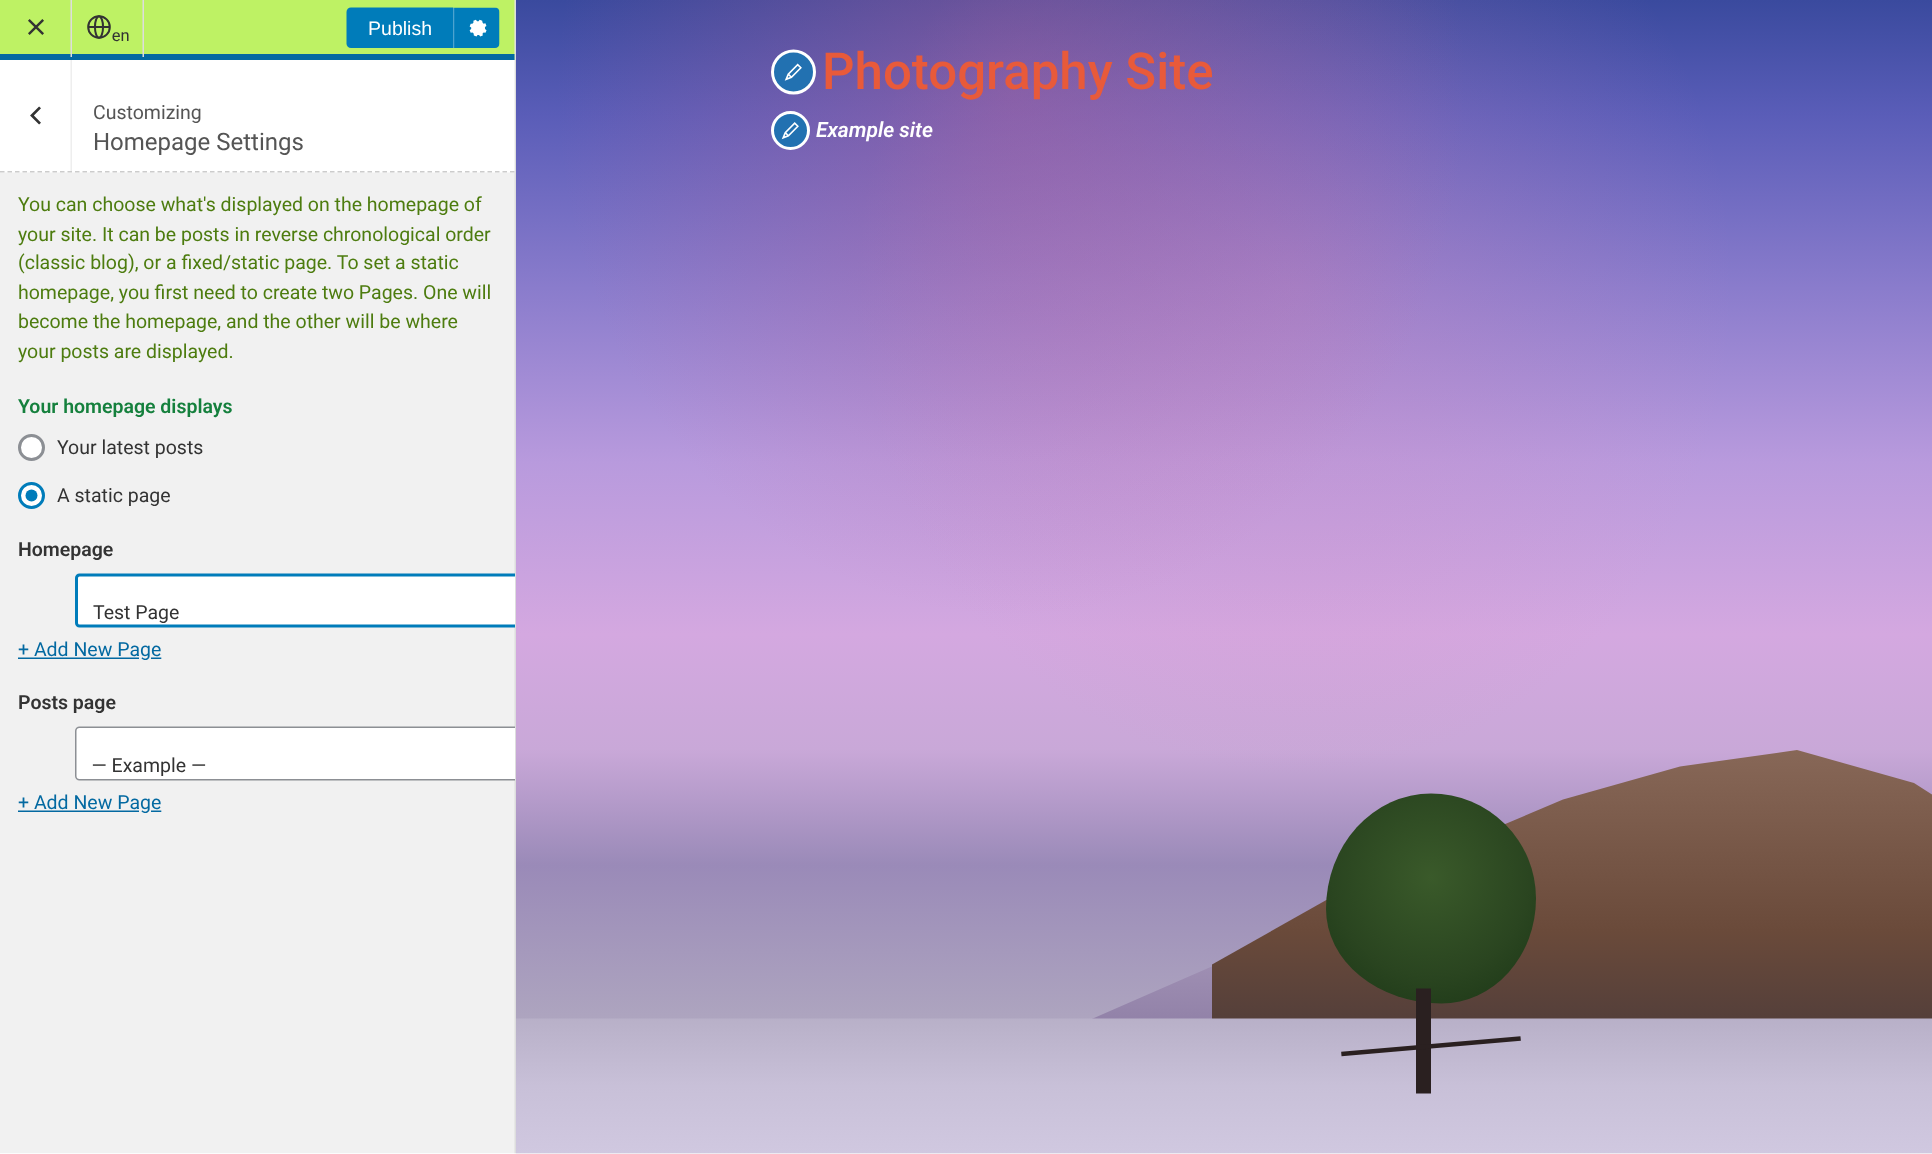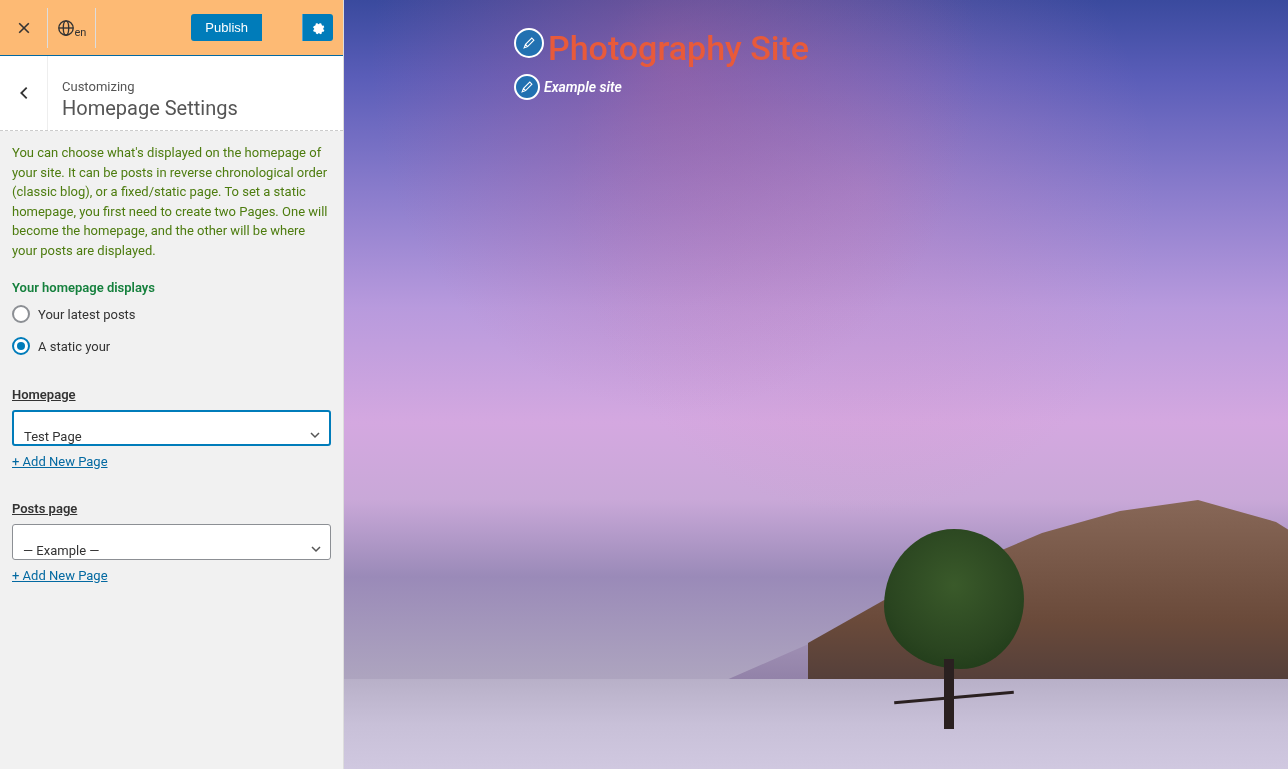--- a/index.html
+++ b/index.html
@@ -1,59 +1,59 @@
 <!DOCTYPE html>
 <html><head>
 <meta charset="utf-8">
 <style>
 * { box-sizing: border-box; margin: 0; padding: 0; }
 body { font-family: -apple-system, BlinkMacSystemFont, "Segoe UI", Roboto, sans-serif; font-size: 13px; color: #333; overflow: hidden; }
 .app { display: flex; width: 1288px; height: 769px; }
 .sidebar { width: 344px; background: #f1f1f1; display: flex; flex-direction: column; border-right: 1px solid #ddd; }
-.topbar { display: flex; height: 56px; background: #fdba74; border-bottom: 1px solid #0369a1; align-items: center; }
+.topbar { display: flex; height: 40px; background: #bef264; border-bottom: 4px solid #0369a1; align-items: center; }
 .topbar .close { width: 48px; height: 40px; display: flex; align-items: center; justify-content: center; cursor: pointer; border-right: 1px solid #ddd; font-size: 18px; }
 .topbar .lang { width: 48px; height: 40px; display: flex; align-items: center; justify-content: center; cursor: pointer; border-right: 1px solid #ddd; gap: 0px; }
 .topbar .lang svg { width: 18px; height: 18px; }
 .topbar .lang span { font-size: 11px; position: relative; top: 5px; }
 .topbar .spacer { flex: 1; }
-.publish-wrap { display: flex; margin-right: 10px; gap: 40px; }
+.publish-wrap { display: flex; margin-right: 10px; }
 .publish-btn { background: #007cba; color: #fff; border: none; padding: 6px 14px; font-size: 13px; cursor: pointer; border-radius: 3px 0 0 3px; }
 .publish-gear { background: #007cba; color: #fff; border: none; padding: 6px 8px; cursor: pointer; border-radius: 0 3px 3px 0; border-left: 1px solid rgba(255,255,255,0.3); display: flex; align-items: center; justify-content: center; }
 .publish-gear svg { width: 14px; height: 14px; fill: #fff; }
 .header { display: flex; align-items: flex-end; background: #fff; border-bottom: 1px dashed #ccc; min-height: 74px; }
 .back-btn { width: 48px; height: 74px; display: flex; align-items: center; justify-content: center; cursor: pointer; border-right: 1px solid #eee; }
 .back-btn svg { width: 18px; height: 18px; }
 .header-text { padding: 10px 14px; }
 .header-text .small { font-size: 13px; color: #555; }
-.header-text .title { font-size: 20px; color: #555; font-weight: 400; margin-top: 2px; }
+.header-text .title { font-size: 16px; color: #555; font-weight: 400; margin-top: 2px; }
 .panel { padding: 12px; overflow-y: auto; flex: 1; }
 .desc { color: #4d7c0f; line-height: 1.5; margin-bottom: 20px; }
 .section-label { font-weight: 600; color: #15803d; margin-bottom: 10px; }
 .radio-row { display: flex; align-items: center; gap: 8px; margin-bottom: 14px; cursor: pointer; }
 .radio { width: 18px; height: 18px; border: 2px solid #8c8f94; border-radius: 50%; display: flex; align-items: center; justify-content: center; background: #fff; }
 .radio.checked { border-color: #007cba; }
 .radio.checked::after { content: ""; width: 8px; height: 8px; background: #007cba; border-radius: 50%; }
-.field-label { font-weight: 600; margin: 32px 0 8px; text-decoration: underline; }
-.select { width: 100%; height: 36px; border: 1px solid #8c8f94; border-radius: 3px; padding: 16px 30px 0 10px; background: #fff; position: relative; display: flex; align-items: center; cursor: pointer; }
+.field-label { font-weight: 600; margin: 20px 0 8px; }
+.select { width: 100%; height: 36px; border: 1px solid #8c8f94; border-radius: 3px; padding: 16px 30px 0 10px; background: #fff; position: relative; display: flex; align-items: center; cursor: pointer; margin-left: 38px; }
 .select.active { border: 2px solid #007cba; }
 .select .chev { position: absolute; right: 8px; }
 .add-link { color: #0369a1; text-decoration: underline; cursor: pointer; margin-top: 8px; display: inline-block; font-size: 13px; text-align: right; }
 .preview { flex: 1; position: relative; overflow: hidden; background: linear-gradient(to bottom, #3a4a9e 0%, #5a5db8 10%, #8a7ccc 25%, #b89add 40%, #d4a8e0 55%, #c9a8d8 65%, #9a8ab8 75%, #b0a8c0 90%, #c8c0d0 100%); }
 .sky-overlay { position: absolute; inset: 0; background: radial-gradient(ellipse at 35% 8%, rgba(200,100,150,0.4) 0%, transparent 35%), radial-gradient(ellipse at 55% 25%, rgba(220,140,190,0.3) 0%, transparent 40%); }
 .mountains { position: absolute; bottom: 0; left: 0; right: 0; height: 260px; }
 .mountain1 { position: absolute; bottom: 60px; right: -40px; width: 520px; height: 220px; background: linear-gradient(to bottom, #8a6a5a 0%, #6a4a3a 60%, #4a3a3a 100%); clip-path: polygon(0 70%, 15% 50%, 30% 35%, 45% 20%, 60% 10%, 75% 5%, 90% 15%, 100% 30%, 100% 100%, 0 100%); }
 .mountain2 { position: absolute; bottom: 60px; left: 380px; width: 320px; height: 140px; background: linear-gradient(to bottom, #b8a8c8 0%, #8878a0 100%); clip-path: polygon(0 80%, 20% 60%, 40% 40%, 60% 50%, 80% 45%, 100% 70%, 100% 100%, 0 100%); }
 .water { position: absolute; bottom: 0; left: 0; right: 0; height: 90px; background: linear-gradient(to bottom, #b8b0c8 0%, #c8c0d8 50%, #d0c8e0 100%); }
 .tree { position: absolute; bottom: 40px; left: 510px; width: 200px; height: 200px; }
 .tree-crown { position: absolute; top: 0; left: 30px; width: 140px; height: 140px; background: radial-gradient(circle at 50% 40%, #3a5a2a 0%, #2a4520 60%, #1a3515 100%); border-radius: 50% 50% 45% 55% / 55% 50% 50% 45%; }
 .tree-trunk { position: absolute; bottom: 0; left: 90px; width: 10px; height: 70px; background: #2a2020; }
 .tree-branch { position: absolute; bottom: 30px; left: 40px; width: 120px; height: 3px; background: #2a2020; transform: rotate(-5deg); }
 .preview-header { position: absolute; top: 28px; left: 0; right: 0; display: flex; align-items: flex-start; padding: 0 20px; }
 .title-area { margin-left: 150px; }
-.title-row { display: flex; gap: 4px; }
+.title-row { display: flex; align-items: center; gap: 4px; }
 .site-title { color: #e85a3a; font-size: 34px; font-weight: 500; }
 .tagline-row { display: flex; align-items: center; gap: 4px; margin-top: 6px; font-style: italic; }
 .site-tagline { color: #fff; font-size: 14px; font-weight: 600; }
 .edit-circle { width: 30px; height: 30px; border: 2px solid #fff; border-radius: 50%; background: #2271b1; display: flex; align-items: center; justify-content: center; cursor: pointer; flex-shrink: 0; }
 .edit-circle.small { width: 26px; height: 26px; }
 .edit-circle svg { width: 14px; height: 14px; fill: #fff; }
 .home-area { margin-left: auto; display: flex; align-items: center; gap: 10px; }
 .home-btn { background: #2256e0; color: #fff; padding: 14px 18px; font-size: 16px; border-radius: 4px; cursor: pointer; }
 </style>
 </head>
@@ -103,21 +103,21 @@
 
       <div class="section-label">Your homepage displays</div>
 
       <div class="radio-row">
         <div class="radio"></div>
         <span>Your latest posts</span>
       </div>
 
       <div class="radio-row">
         <div class="radio checked"></div>
-        <span>A static your</span>
+        <span>A static page</span>
       </div>
 
       <div class="field-label">Homepage</div>
       <div class="select active">
         <span>Test Page</span>
         <span class="chev"><svg width="12" height="12" viewBox="0 0 12 12">
               <path d="M2 4 L6 8 L10 4" stroke="#555" stroke-width="1.5" fill="none"></path>
             </svg></span>
       </div>
       <a class="add-link">+ Add New Page</a>

